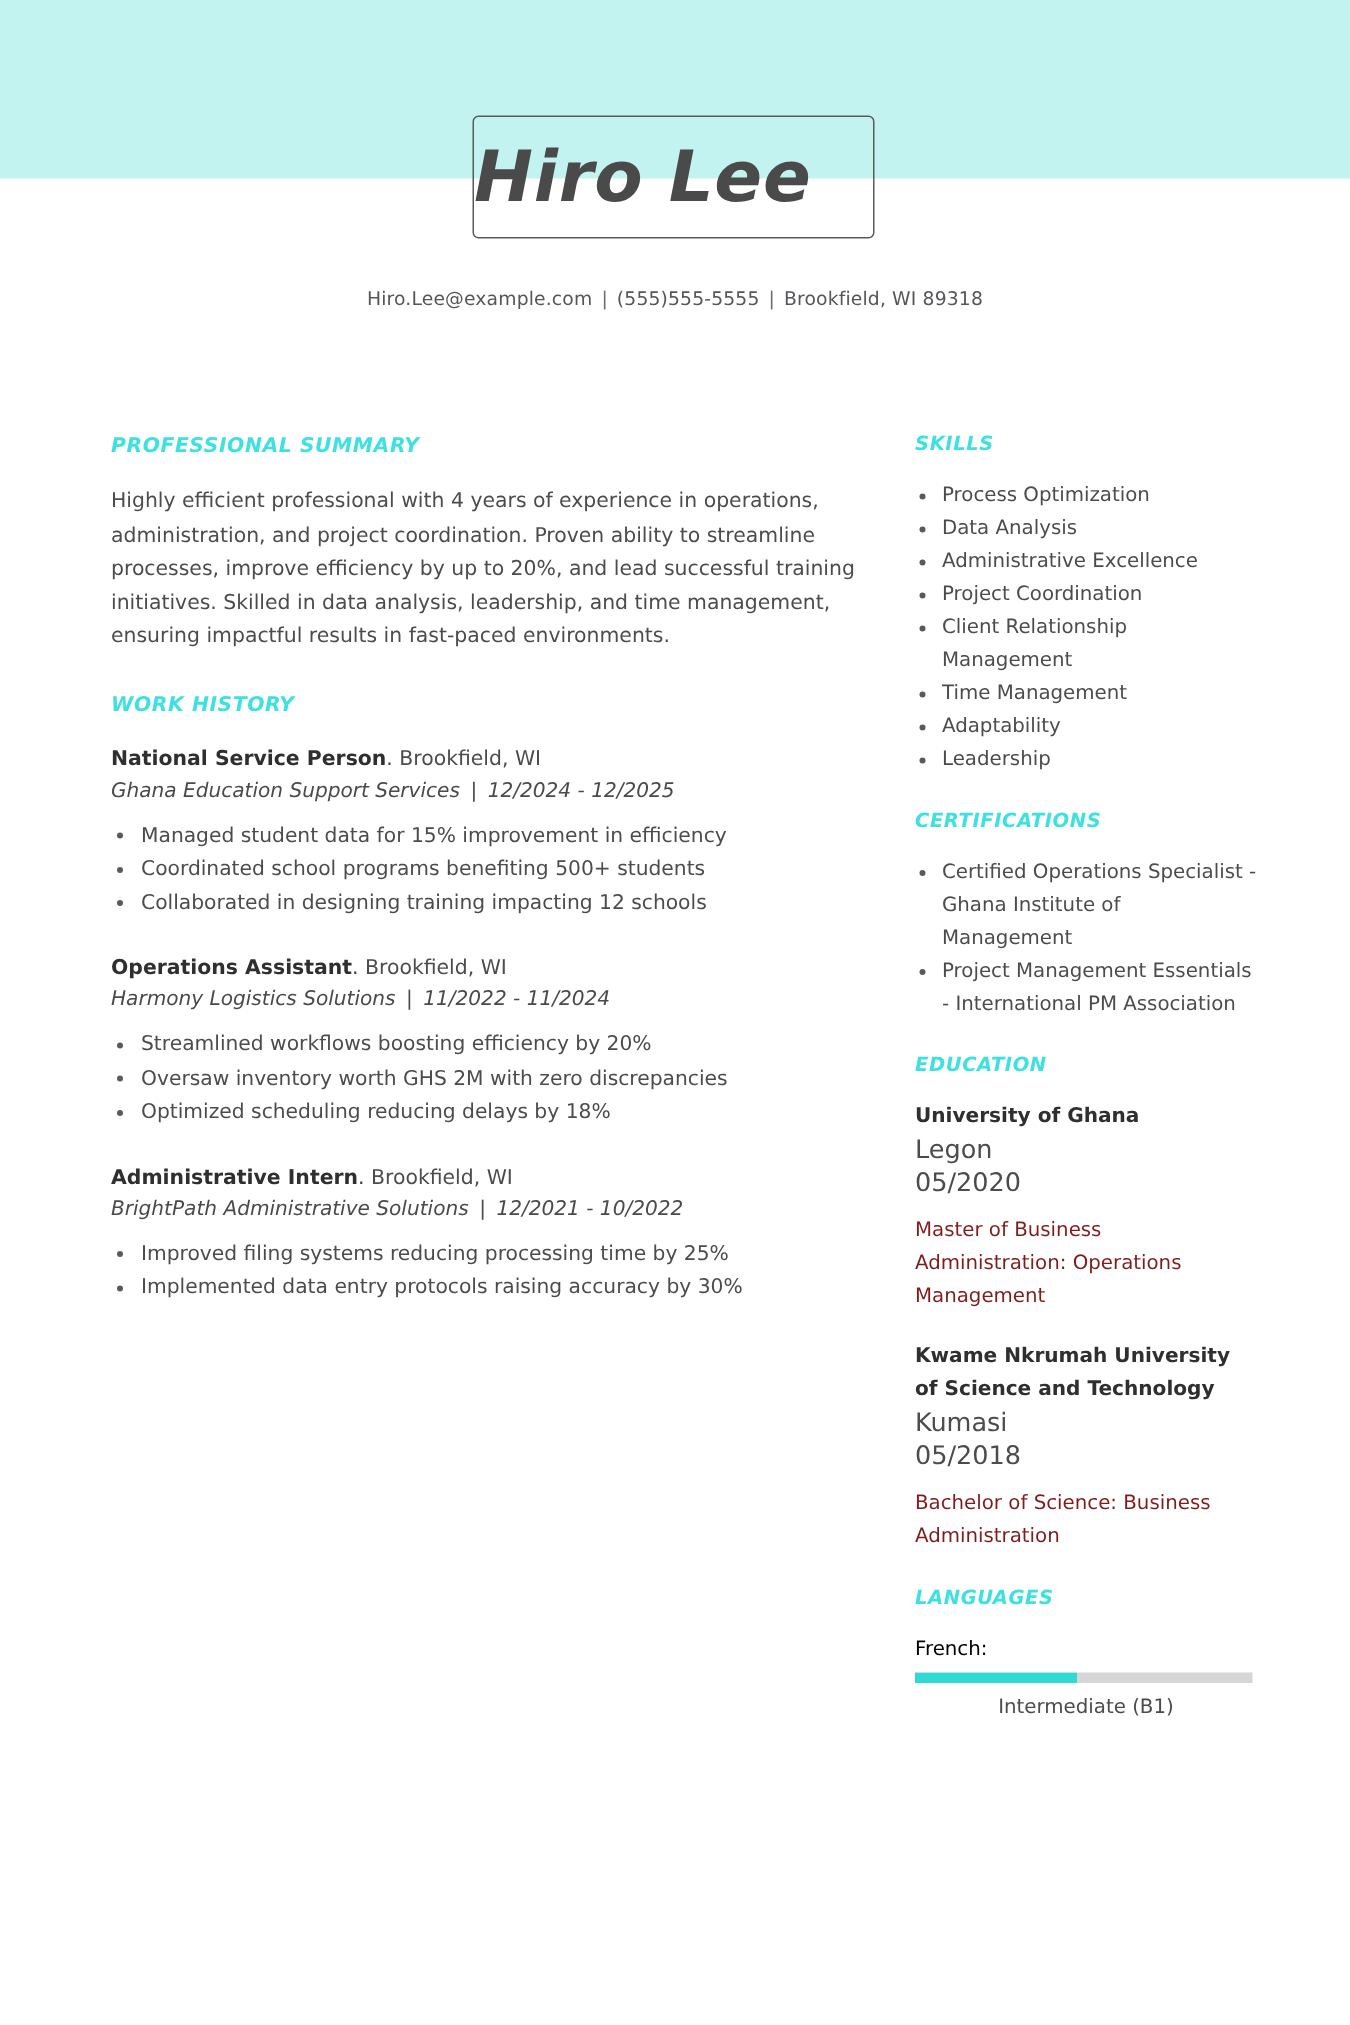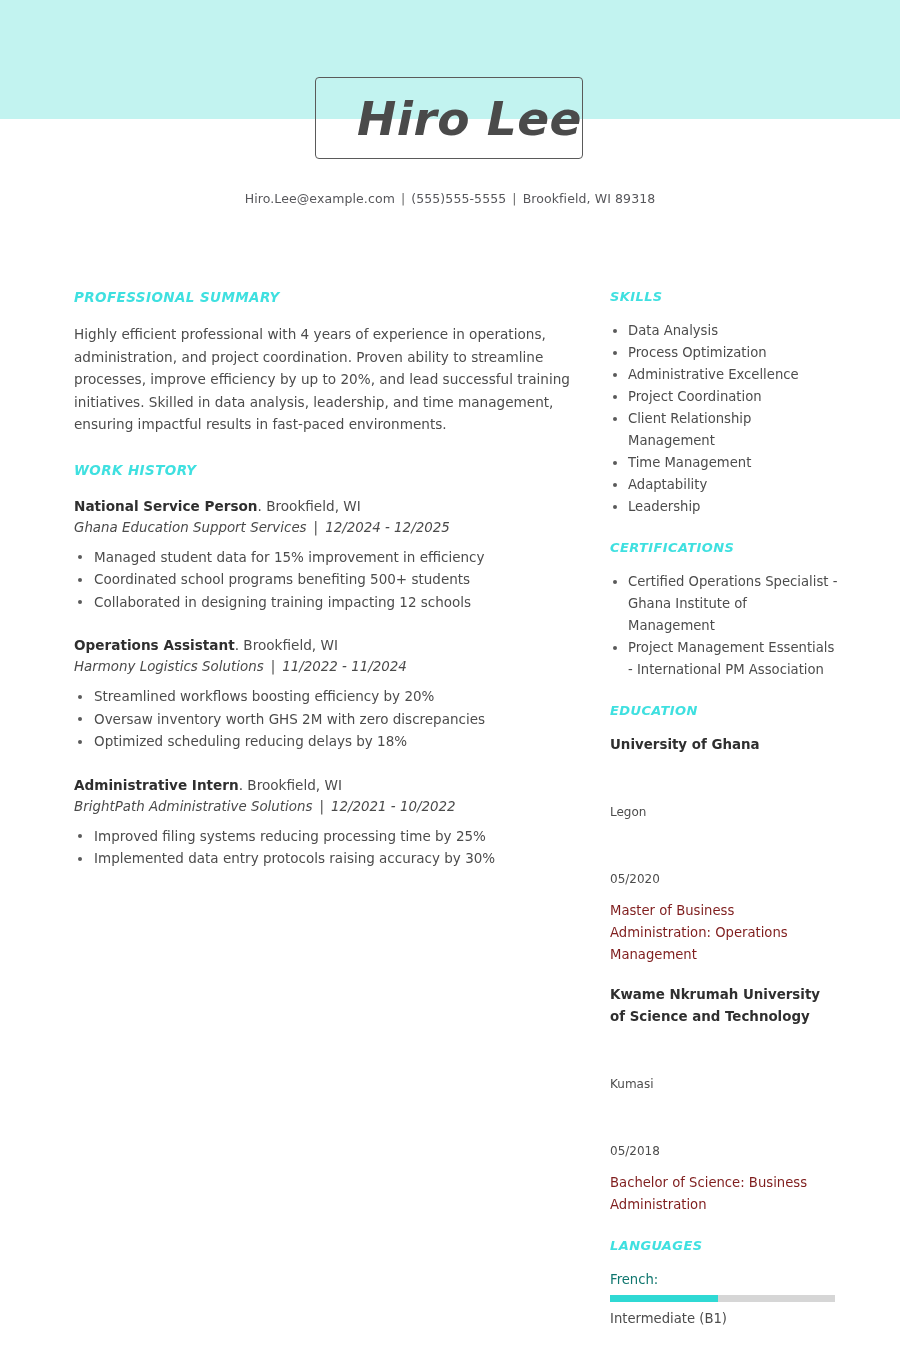--- a/index.html
+++ b/index.html
@@ -29,21 +29,21 @@
     left: 315px;
     top: 77px;
     width: 268px;
     height: 82px;
     border: 1.5px solid #5a5a5a;
     border-radius: 4px;
     background: transparent;
     box-sizing: border-box;
     display: flex;
     align-items: center;
-    justify-content: flex-end;
+    justify-content: flex-start;
   }
   .name-text {
     font-family: "DejaVu Sans", sans-serif;
     font-size: 47px;
     font-weight: bold;
     font-style: italic;
     color: #4a4a4a;
     letter-spacing: 0.5px;
     line-height: 1;
     white-space: nowrap;
@@ -183,57 +183,57 @@
     margin-bottom: 18px;
   }
   .edu-entry:last-child { margin-bottom: 0; }
   .edu-school {
     font-size: 13.4px;
     font-weight: bold;
     line-height: 22px;
     color: #2f2f2f;
   }
   .edu-city, .edu-date {
-    font-size: 12px;
-    line-height: 22px;
-    color: #4c4c4c;
-    margin-top: 45px;
+    font-size: 17px;
+    line-height: 22px;
+    color: #4c4c4c;
   }
   .edu-degree {
     font-size: 13.2px;
     line-height: 22px;
     color: #7f1d1d;
     margin-top: 10px;
   }
 
   
   .lang-name {
     font-size: 13.2px;
     line-height: 21px;
-    color: #0f766e;
+    color: #000000;
     margin-bottom: 5px;
   }
   .lang-bar-track {
     width: 225px;
     height: 7px;
     background: #d6d6d6;
     position: relative;
     overflow: hidden;
   }
   .lang-bar-fill {
     position: absolute;
     left: 0; top: 0;
     height: 7px;
     background: #2fd9d4;
   }
   .lang-level {
     font-size: 13.2px;
     line-height: 22px;
     color: #4c4c4c;
     margin-top: 6px;
+    text-align: center;
   }
 </style>
 </head>
 <body>
 
 <div class="header-band"></div>
 
 <div class="name-box">
   <div class="name-text">Hiro Lee</div>
 </div>
@@ -297,22 +297,22 @@
     </div>
 
   </div>
 </div>
 
 <div class="right-col">
 
   <div class="section">
     <div class="section-title">SKILLS</div>
     <ul class="side-bullets">
+      <li>Process Optimization</li>
       <li>Data Analysis</li>
-      <li>Process Optimization</li>
       <li>Administrative Excellence</li>
       <li>Project Coordination</li>
       <li>Client Relationship Management</li>
       <li>Time Management</li>
       <li>Adaptability</li>
       <li>Leadership</li>
     </ul>
   </div>
 
   <div class="section">

